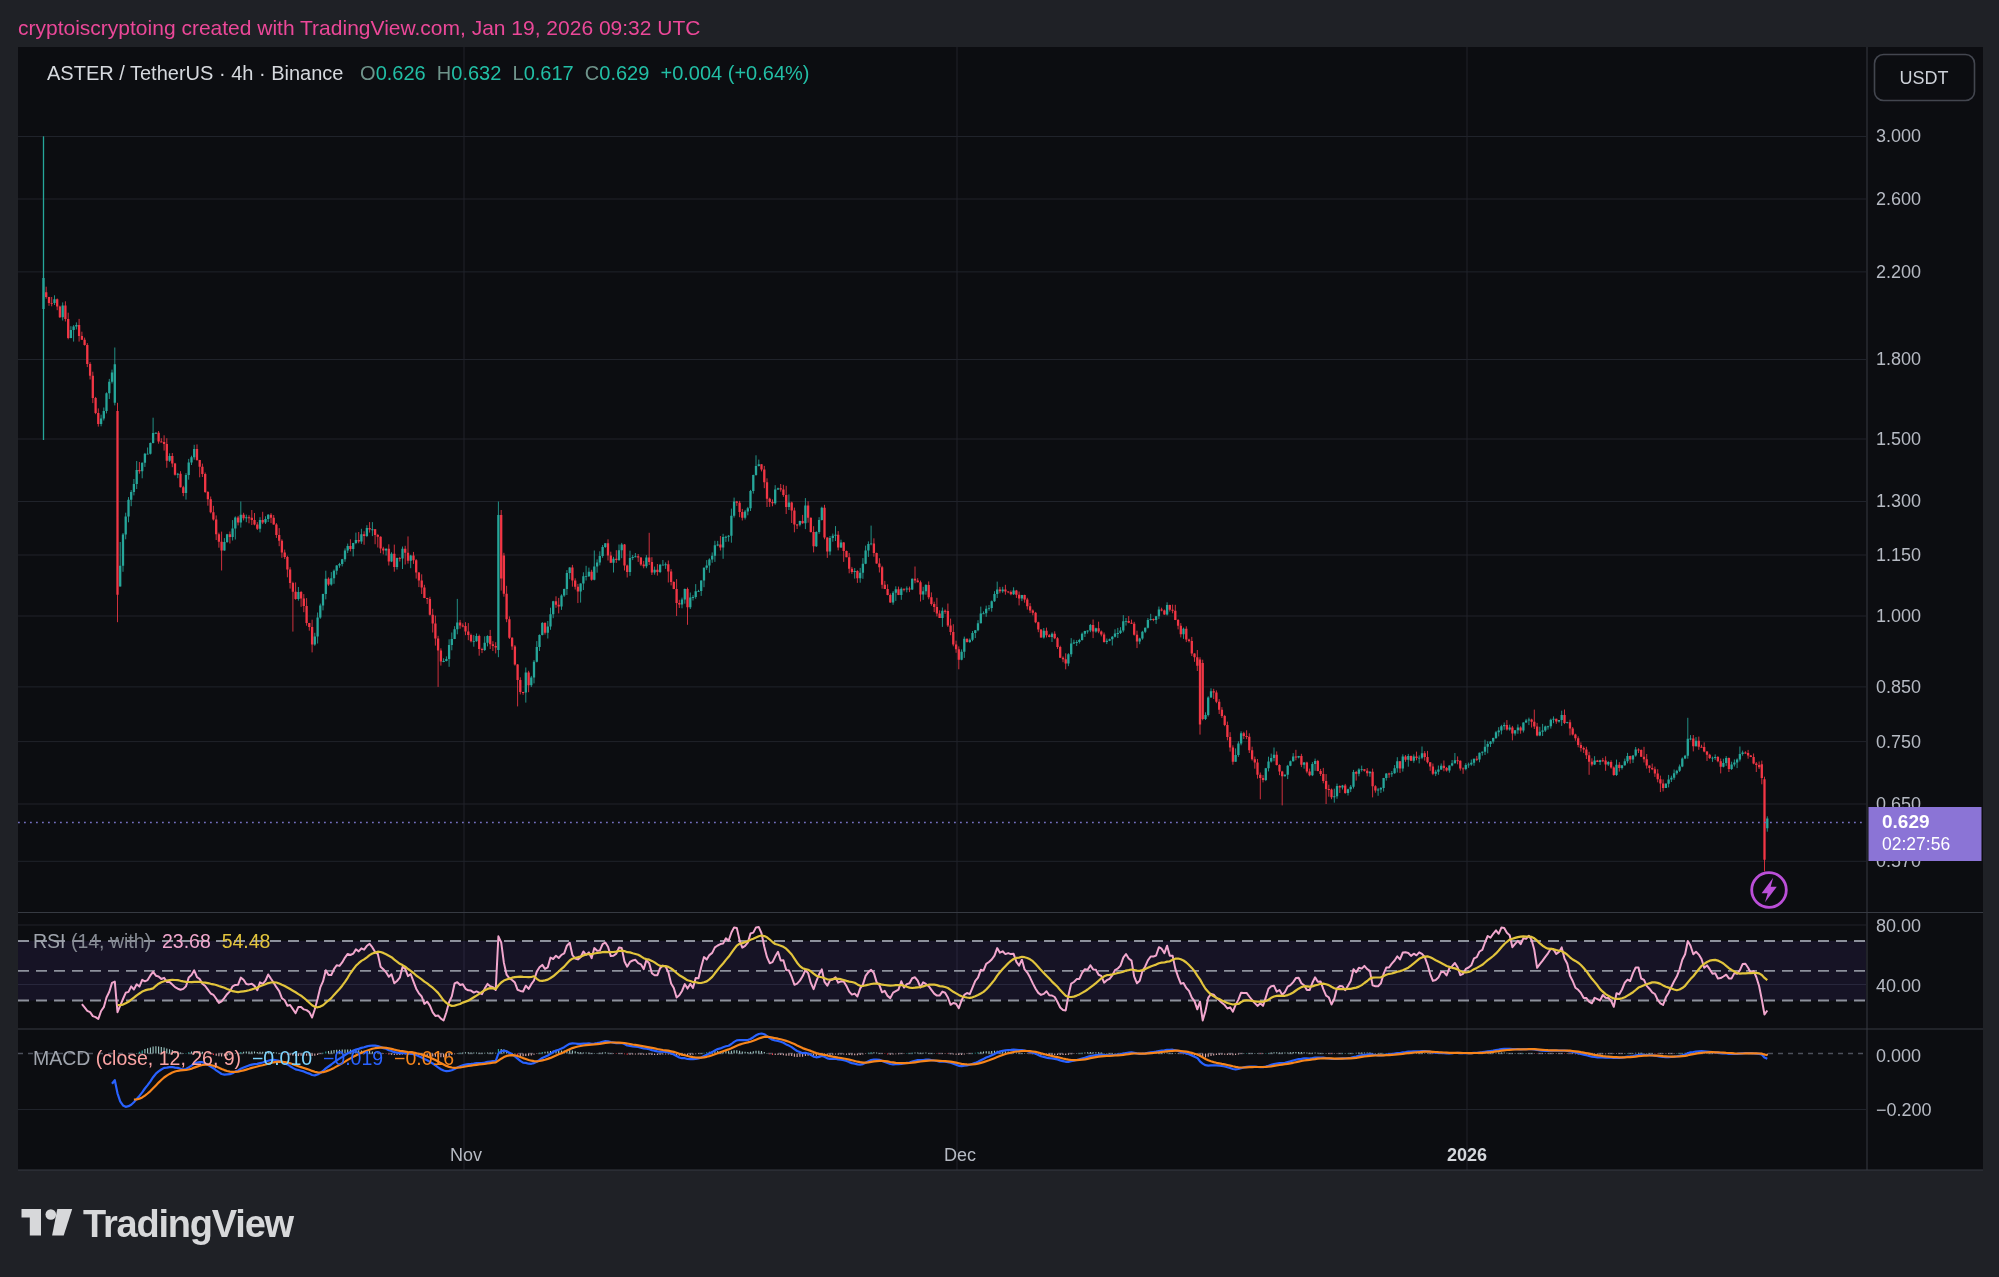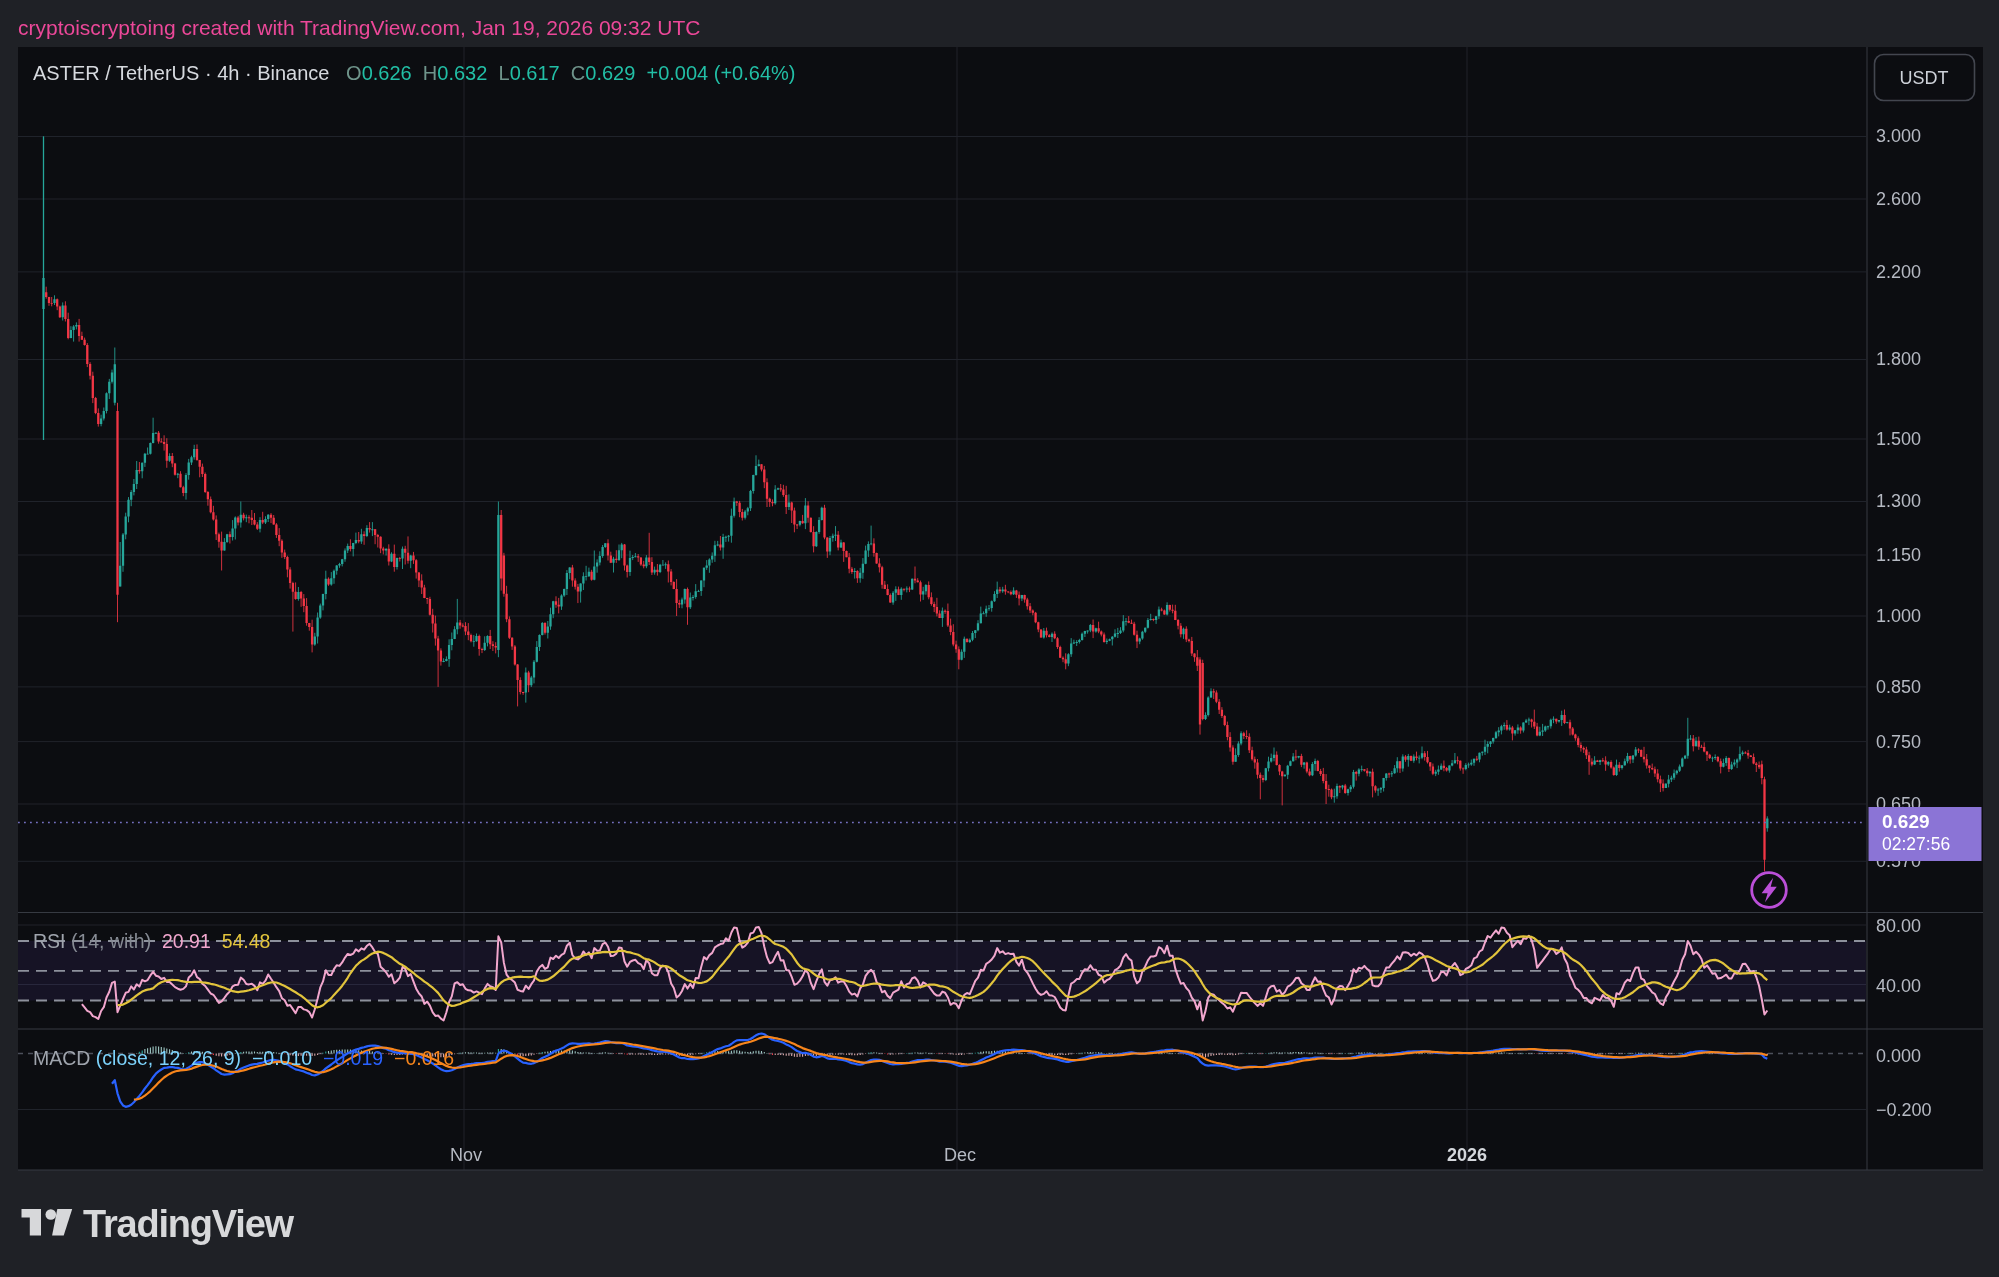--- a/index.html
+++ b/index.html
@@ -98,28 +98,28 @@
 <rect x="1868.5" y="807" width="113" height="54" fill="#8b74d6"></rect>
 <g font-family="'Liberation Sans',sans-serif" fill="#fff">
 <text x="1882" y="828" font-size="19" font-weight="bold">0.629</text>
 <text x="1882" y="850" font-size="17.5">02:27:56</text>
 </g>
 <rect x="1874.5" y="54.5" width="100" height="46" rx="9" fill="none" stroke="#43464f" stroke-width="1.6"></rect>
 <text x="1924" y="84" font-family="'Liberation Sans',sans-serif" font-size="18" fill="#ced2d9" text-anchor="middle">USDT</text>
 </svg>
 
 <div class="abs" style="left:18px;top:16px;font-size:21px;color:#ec4899">cryptoiscryptoing created with TradingView.com, Jan 19, 2026 09:32 UTC</div>
-<div class="abs" style="left:33px;top:62px;font-size:20px;color:#d6d9de">ASTER / TetherUS · 4h · Binance&nbsp;&nbsp;
+<div class="abs" style="left:47px;top:62px;font-size:20px;color:#d6d9de">ASTER / TetherUS · 4h · Binance&nbsp;&nbsp;
 <span style="color:#6f948b">O</span><span style="color:#22bfa6">0.626</span>&nbsp;
 <span style="color:#6f948b">H</span><span style="color:#22bfa6">0.632</span>&nbsp;
 <span style="color:#6f948b">L</span><span style="color:#22bfa6">0.617</span>&nbsp;
 <span style="color:#6f948b">C</span><span style="color:#22bfa6">0.629</span>&nbsp;
 <span style="color:#22bfa6">+0.004 (+0.64%)</span></div>
-<div class="abs" style="left:33px;top:930px;font-size:19.5px;color:#9fa4ad">RSI <span style="color:#868b94">(14, with)</span>&nbsp; <span style="color:#f2a7ce">20.91</span>&nbsp; <span style="color:#e2c43c">54.48</span></div>
-<div class="abs" style="left:33px;top:1047px;font-size:19.5px;color:#9fa4ad">MACD <span style="color:#7dd3fc">(close, 12, 26, 9)</span>&nbsp; <span style="color:#7dd3fc">−0.010</span>&nbsp; <span style="color:#2962ff">−0.019</span>&nbsp; <span style="color:#f7851c">−0.016</span></div>
+<div class="abs" style="left:33px;top:930px;font-size:19.5px;color:#9fa4ad">RSI <span style="color:#868b94">(14, with)</span>&nbsp; <span style="color:#f2a7ce">23.68</span>&nbsp; <span style="color:#e2c43c">54.48</span></div>
+<div class="abs" style="left:33px;top:1047px;font-size:19.5px;color:#9fa4ad">MACD <span style="color:#fca5a5">(close, 12, 26, 9)</span>&nbsp; <span style="color:#7dd3fc">−0.010</span>&nbsp; <span style="color:#2962ff">−0.019</span>&nbsp; <span style="color:#f7851c">−0.016</span></div>
 <svg class="abs" style="left:20px;top:1207px" width="320" height="46" viewBox="0 0 320 46">
 <g fill="#d7d8da">
 <path d="M1.5 2 H21 V28.5 H9.8 V10.5 H1.5 Z"></path>
 <circle cx="30.8" cy="7.5" r="5.3"></circle>
 <path d="M37.3 2 H52.2 L43.7 28.5 H32.1 Z"></path>
 </g>
 <text x="63" y="30" font-family="'Liberation Sans',sans-serif" font-size="38" font-weight="bold" fill="#d7d8da" letter-spacing="-1.2">TradingView</text>
 </svg>
 
 </body></html>

